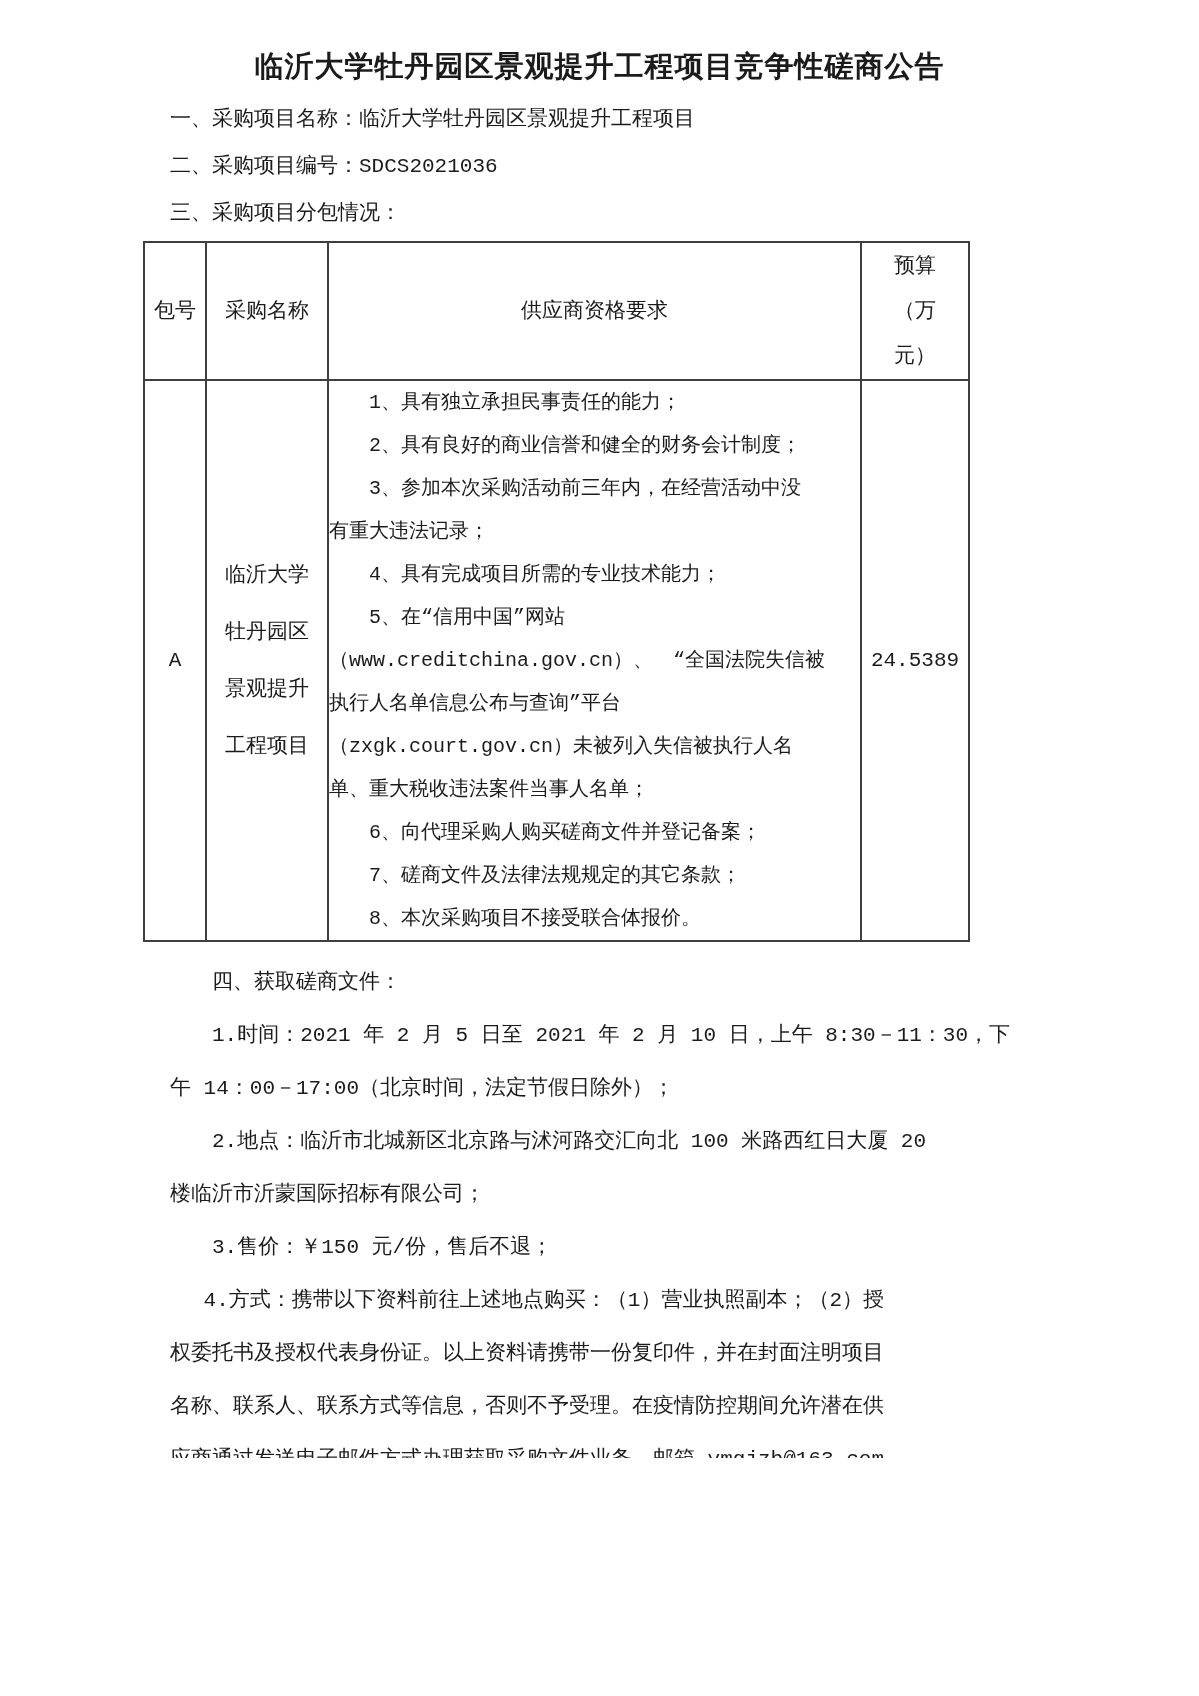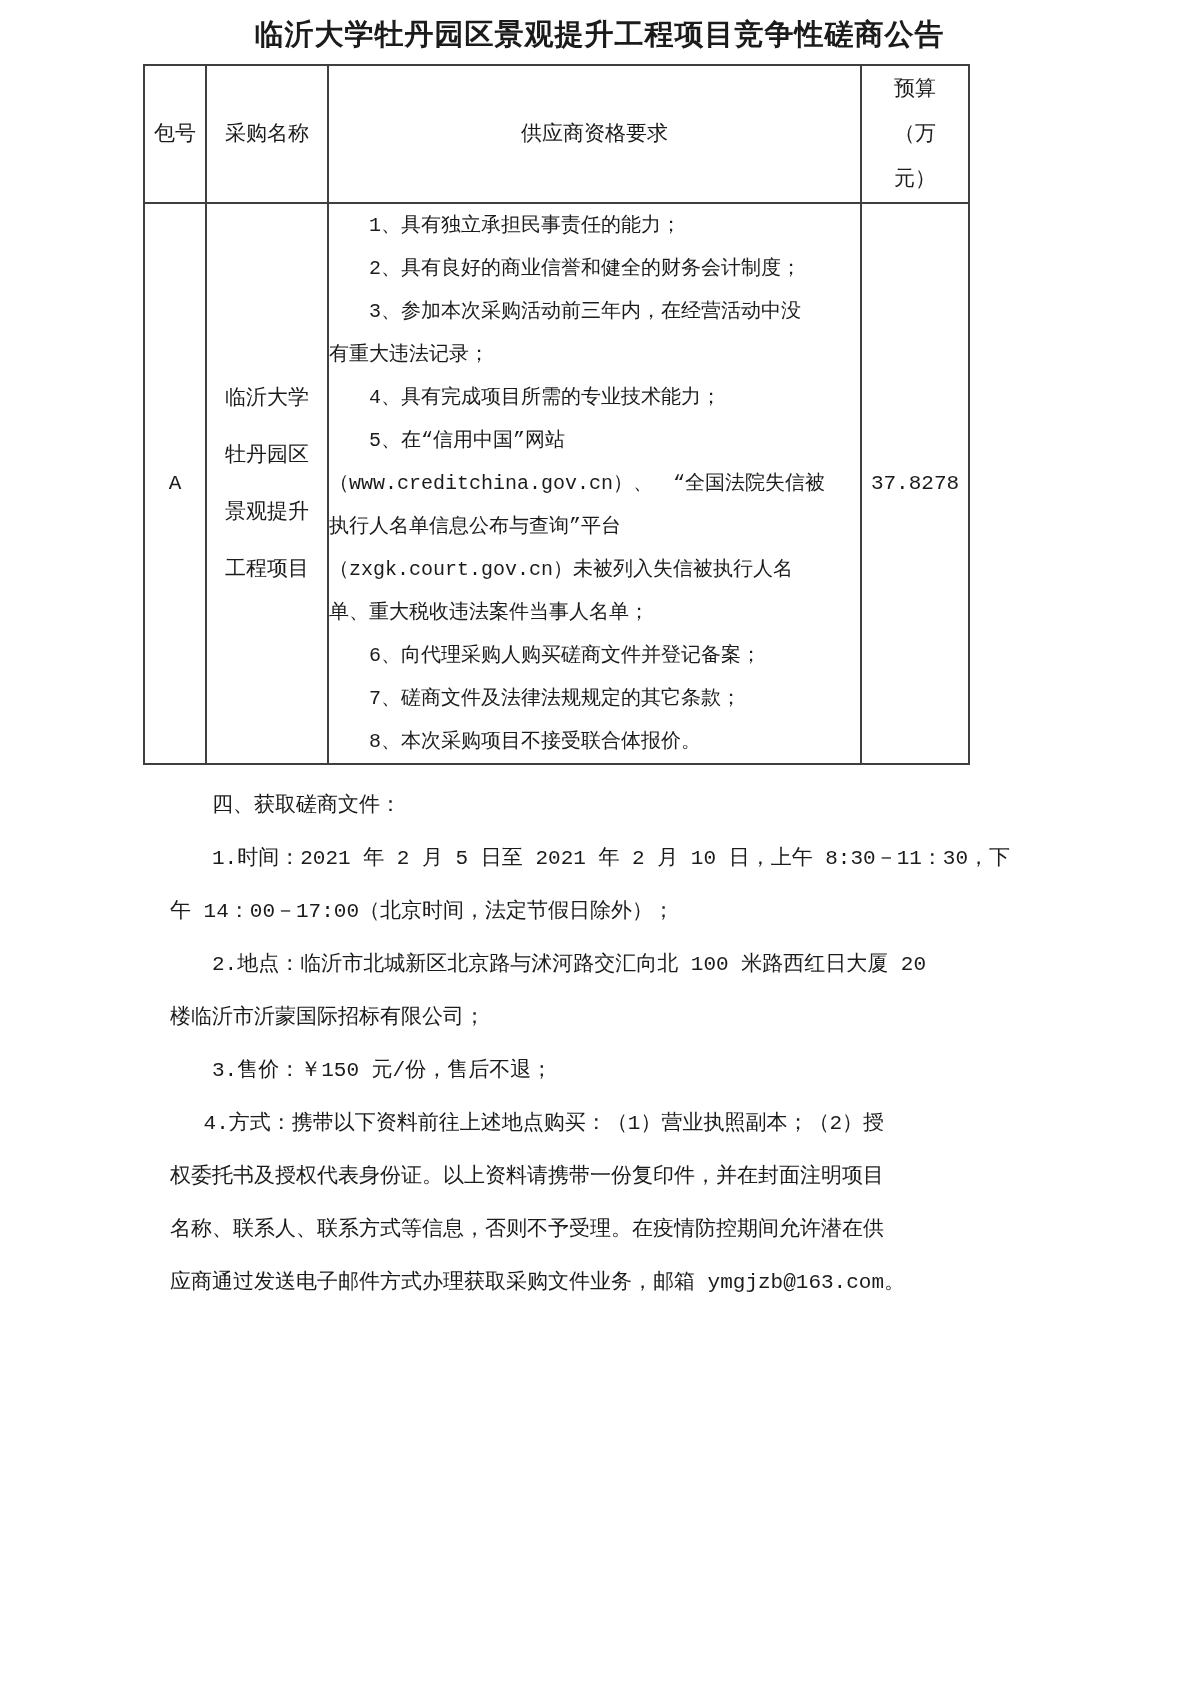--- a/index.html
+++ b/index.html
@@ -3,20 +3,21 @@
 <meta charset="utf-8">
 <style>
   html,body{margin:0;padding:0;background:#ffffff;}
   .page{
     position:relative;
     width:1199px;height:1426px;
     background:#ffffff;
     color:#1b1b1b;
     font-family:"Liberation Mono","DejaVu Sans Mono",serif;
     overflow:hidden;
+    margin-top:32px;
   }
   .content{padding:8px 170px 0 170px;}
   .doc-title{
     margin:6px 0 10px 0;
     text-align:center;
     font-size:29px;
     line-height:40px;
     font-weight:bold;
     font-family:"Liberation Sans","DejaVu Sans",sans-serif;
     letter-spacing:1px;
@@ -81,20 +82,25 @@
   }
 </style>
 </head>
 <body>
 
 <div class="page">
   <div class="content">
 
     <h1 class="doc-title">临沂大学牡丹园区景观提升工程项目竞争性磋商公告</h1>
 
+    <div class="intro">
+      <p>一、采购项目名称：临沂大学牡丹园区景观提升工程项目</p>
+      <p>二、采购项目编号：SDCS2021036</p>
+      <p>三、采购项目分包情况：</p>
+    </div>
 
     <table class="pkg">
       <colgroup>
         <col style="width:62px">
         <col style="width:122px">
         <col style="width:533px">
         <col style="width:108px">
       </colgroup>
       <tbody>
           <tr class="hdr">
@@ -117,21 +123,21 @@
 有重大违法记录；
 　　4、具有完成项目所需的专业技术能力；
 　　5、在“信用中国”网站
 （www.creditchina.gov.cn）、　“全国法院失信被
 执行人名单信息公布与查询”平台
 （zxgk.court.gov.cn）未被列入失信被执行人名
 单、重大税收违法案件当事人名单；
 　　6、向代理采购人购买磋商文件并登记备案；
 　　7、磋商文件及法律法规规定的其它条款；
 　　8、本次采购项目不接受联合体报价。</td>
-        <td class="cell-budget">37.8278</td>
+        <td class="cell-budget">24.5389</td>
       </tr>
     </tbody>
       </table>
 
     <div class="sec">
       <p>　　四、获取磋商文件：</p>
       <p>　　1.时间：2021 年 2 月 5 日至 2021 年 2 月 10 日，上午 8:30－11：30，下
 午 14：00－17:00（北京时间，法定节假日除外）；
 　　2.地点：临沂市北城新区北京路与沭河路交汇向北 100 米路西红日大厦 20
 楼临沂市沂蒙国际招标有限公司；

